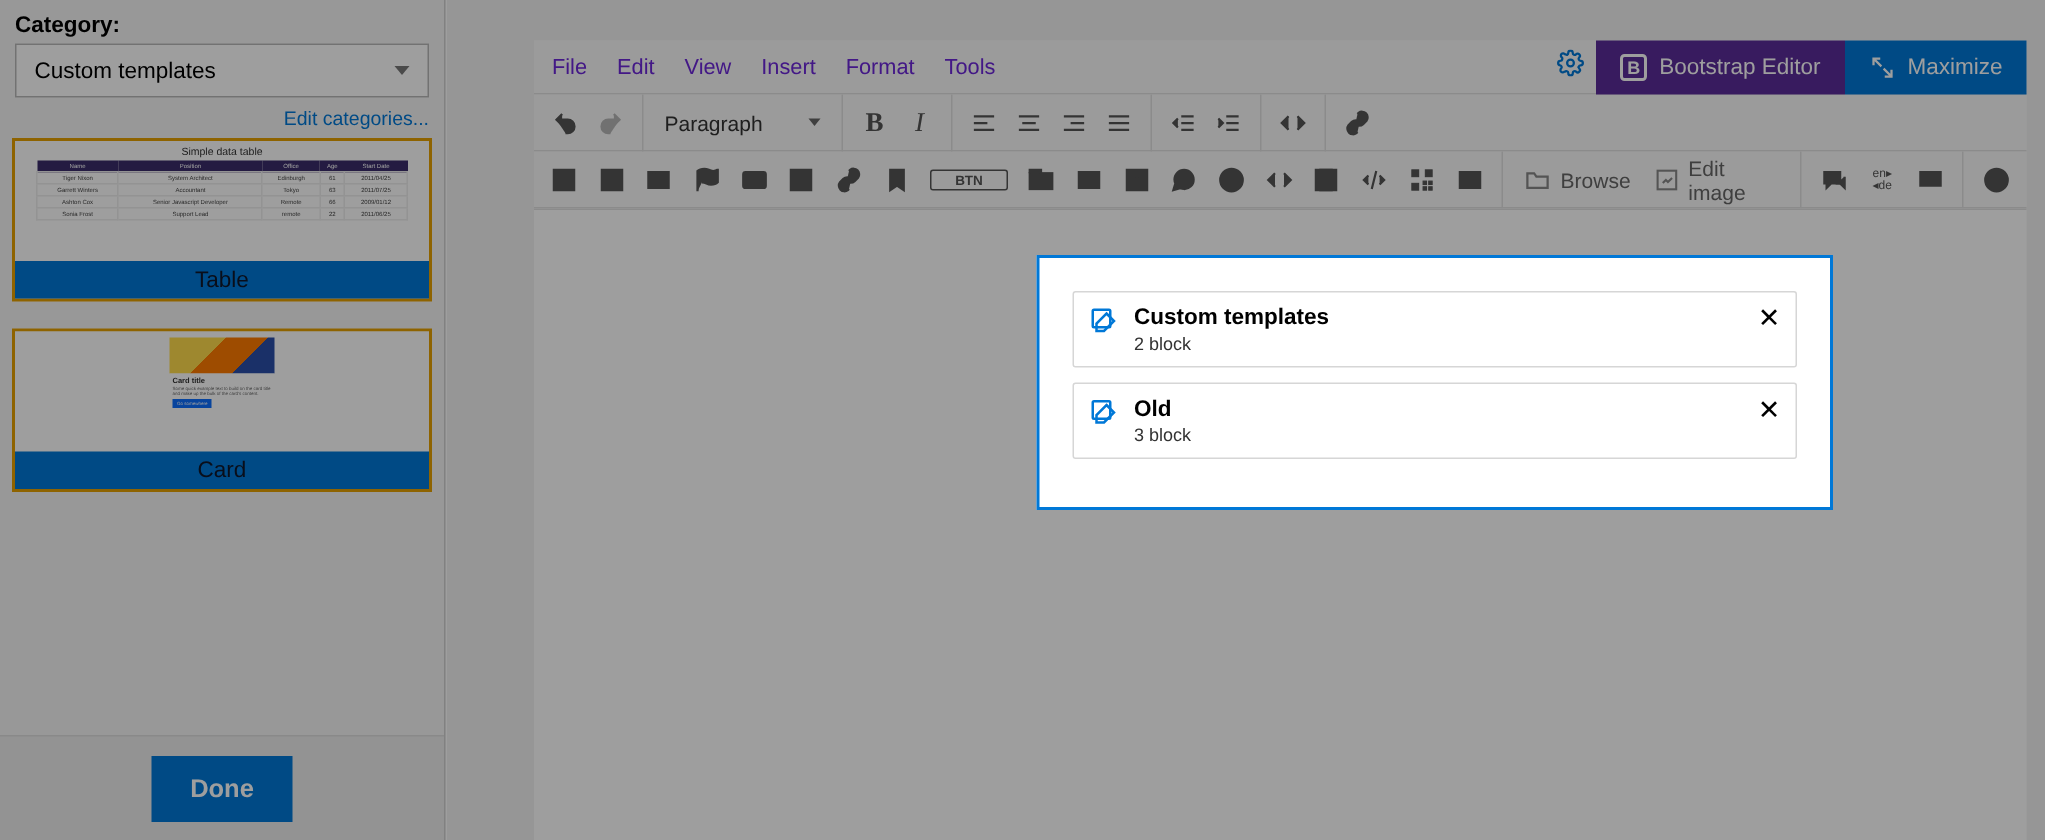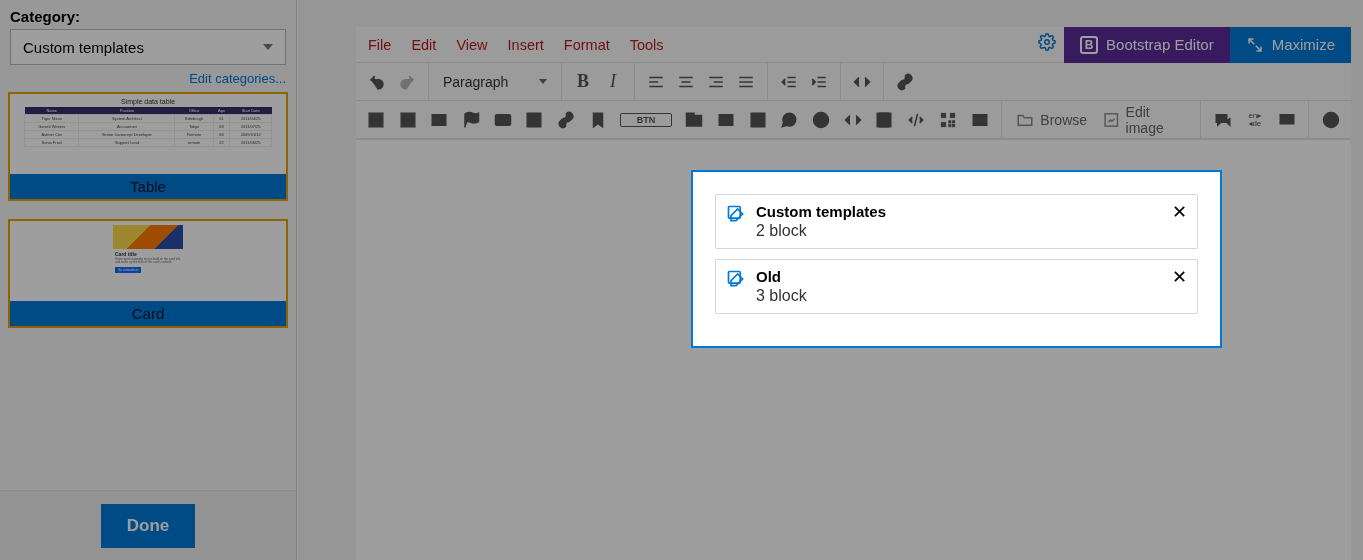--- a/index.html
+++ b/index.html
@@ -39,21 +39,21 @@
   .mini-btn { background:#0d6efd; color:#fff; font-size:3px; padding:1px 3px; display:inline-block; }
 
   .sidebar-footer { height:70px; background:#ededed; display:flex; align-items:center; justify-content:center; border-top:1px solid #ddd; }
   .done-btn { background:#0078d7; color:#fff; border:none; padding:12px 26px; font-size:17px; font-weight:bold; cursor:pointer; }
 
   
   .editor { position:absolute; left:298px; top:0; right:0; bottom:0; background:#f2f2f2; }
   .editor-inner { position:absolute; left:58px; top:27px; right:12px; bottom:0; background:#f9f9f9; }
 
   .menubar { height:36px; display:flex; align-items:center; background:#fafafa; border-bottom:1px solid #e1e1e1; }
-  .menu-items { display:flex; gap:20px; padding-left:12px; font-size:14.5px; color:#b91c1c; flex:1; }
+  .menu-items { display:flex; gap:20px; padding-left:12px; font-size:14.5px; color:#6d28d9; flex:1; }
   .menu-items span { cursor:pointer; }
   .gear { color:#0078d7; font-size:18px; margin-right:8px; cursor:pointer; }
   .btn-purple { background:#5b2c9a; color:#fff; height:36px; display:flex; align-items:center; padding:0 16px; font-size:15px; gap:8px; cursor:pointer; }
   .btn-blue { background:#0078d7; color:#fff; height:36px; display:flex; align-items:center; padding:0 16px; font-size:15px; gap:8px; cursor:pointer; }
   .b-logo { font-weight:bold; border:2px solid #fff; border-radius:3px; width:18px; height:18px; display:flex; align-items:center; justify-content:center; font-size:12px; }
 
   .toolbar { height:38px; display:flex; align-items:center; border-bottom:1px solid #e1e1e1; background:#fafafa;}
   .tb-group { display:flex; align-items:center; height:38px; border-right:1px solid #e1e1e1; padding:12px 6px; }
   .tb-btn { width:30px; height:30px; display:flex; align-items:center; justify-content:center; color:#555; cursor:pointer; font-size:16px; }
   .tb-btn svg { width:18px; height:18px; fill:#555; stroke:#555; }
@@ -71,21 +71,21 @@
 
   
   .modal {
     position:absolute; left:691px; top:170px; width:531px; background:#fff; border:2px solid #0078d7;
     padding:22px 22px 22px 22px; z-index:10;
   }
   .m-row { border:1px solid #d6d6d6; border-radius:2px; padding:8px 10px; margin-bottom:10px; display:flex; align-items:flex-start; gap:10px; position:relative; cursor:pointer;}
   .m-row .ic { color:#0078d7; flex-shrink:0; margin-top:1px;}
   .m-row .ic svg { width:20px; height:20px; stroke:#0078d7; fill:none; stroke-width:2;}
   .m-title { font-weight:bold; font-size:15px; color:#000; }
-  .m-sub { font-size:16px; color:#333; margin-top:2px;}
+  .m-sub { font-size:12px; color:#333; margin-top:2px;}
   .m-close { position:absolute; right:10px; top:6px; font-size:18px; color:#000; cursor:pointer;}
   .m-footer { display:flex; justify-content:flex-end; margin-top:10px;}
   .m-ok { background:#0078d7; color:#fff; border:none; width:150px; height:44px; font-size:17px; font-weight:bold; cursor:pointer;}
 
   
   .svg-i { width:18px; height:18px; }
 </style>
 </head>
 <body>
 

